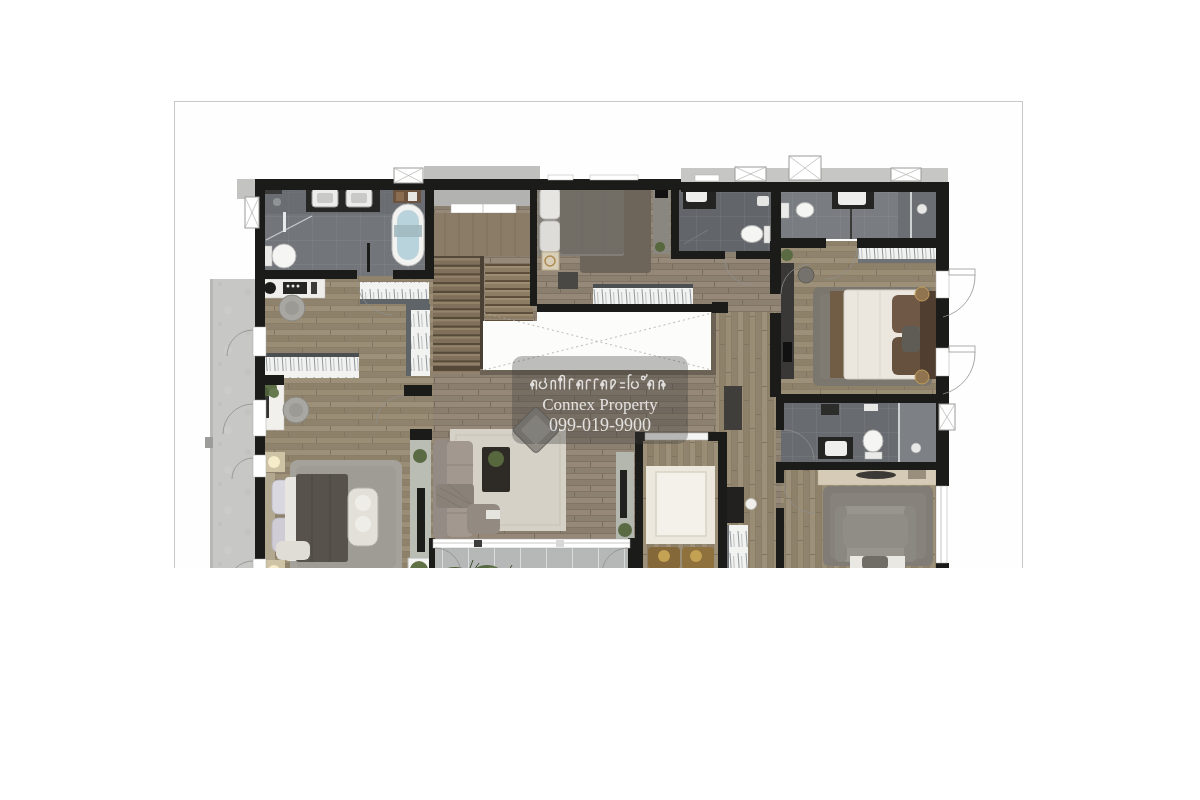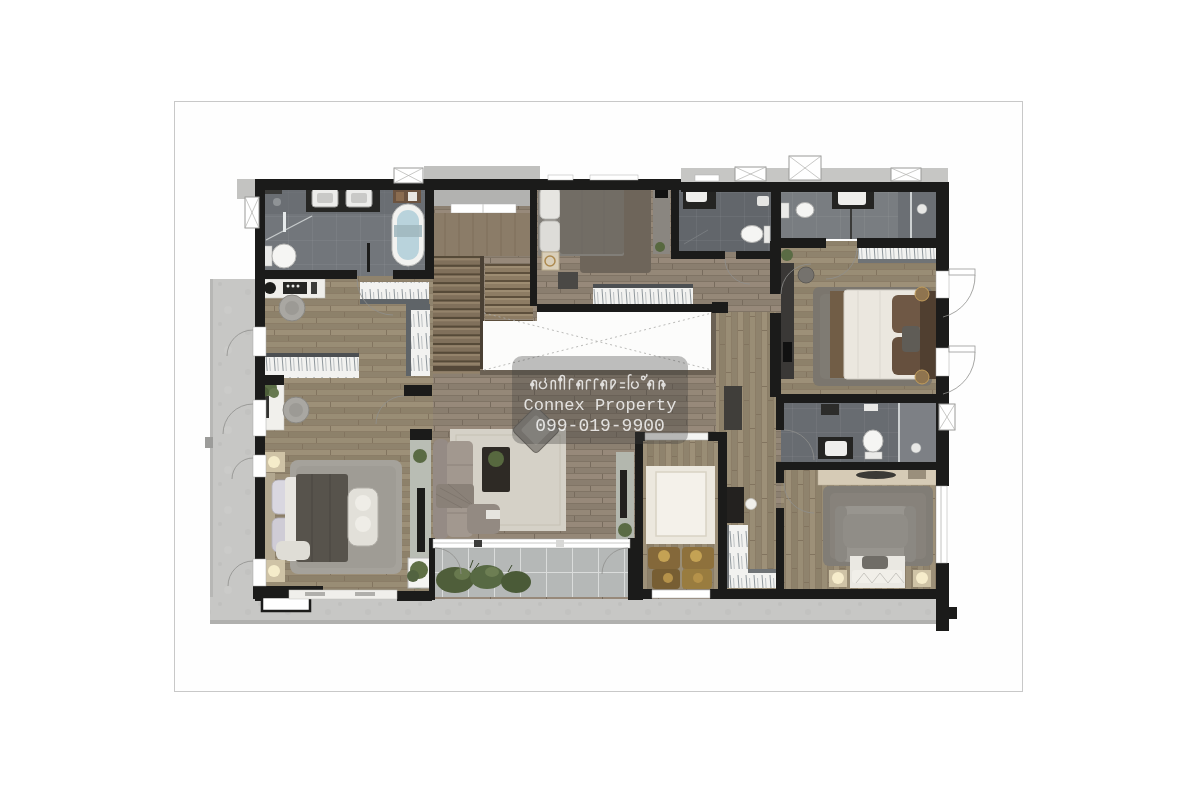--- a/index.html
+++ b/index.html
@@ -1,16 +1,16 @@
 <!DOCTYPE html>
 <html><head>
 <meta charset="utf-8">
 <style>
   html,body{margin:0;padding:0;background:#ffffff;}
-  #c{width:1200px;height:800px;position:relative;font-family:Liberation Mono, monospace;}
+  #c{width:1200px;height:568px;position:relative;font-family:Liberation Serif, serif;}
 </style>
 </head>
 <body>
 <div id="c">
 <svg width="1200" height="800" viewBox="0 0 1200 800" xmlns="http://www.w3.org/2000/svg">
 <defs>
   <pattern id="woodA" width="56" height="24" patternUnits="userSpaceOnUse">
     <rect width="56" height="24" fill="#908474"></rect>
     <rect y="0" width="56" height="6" fill="#8a7e6f"></rect>
     <rect y="6" width="56" height="6" fill="#958878"></rect>

